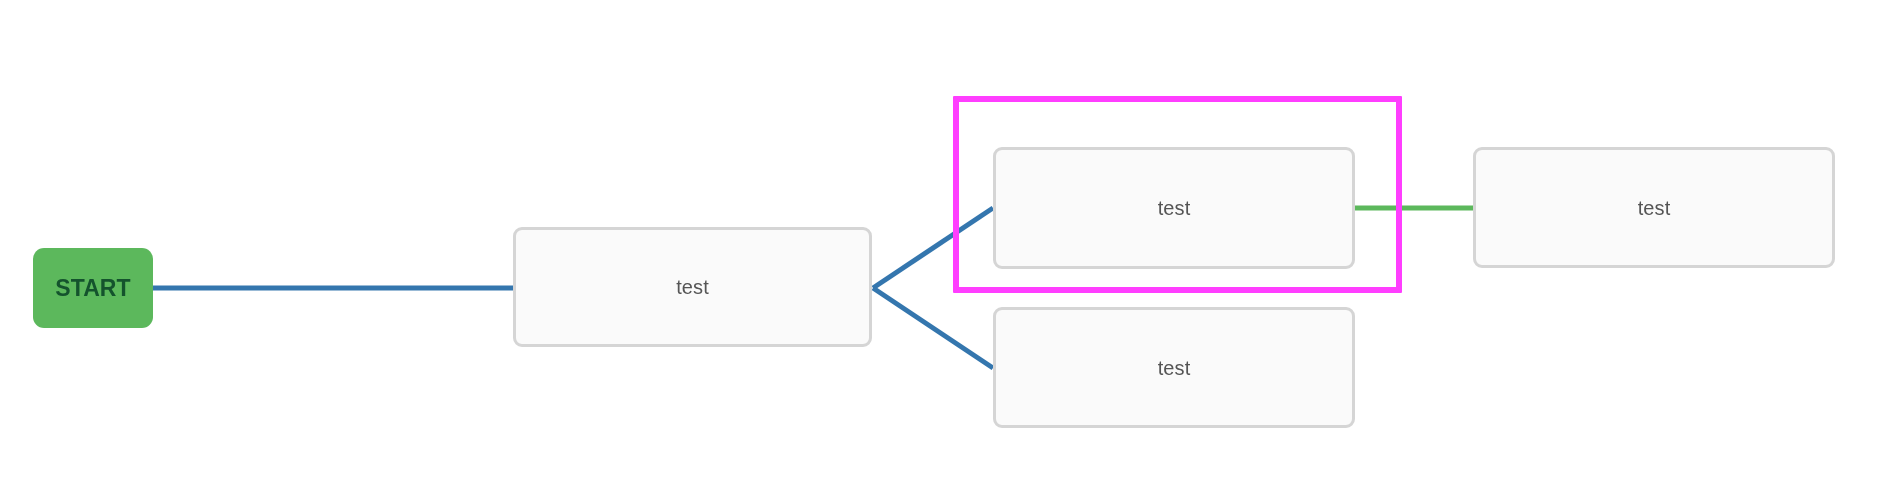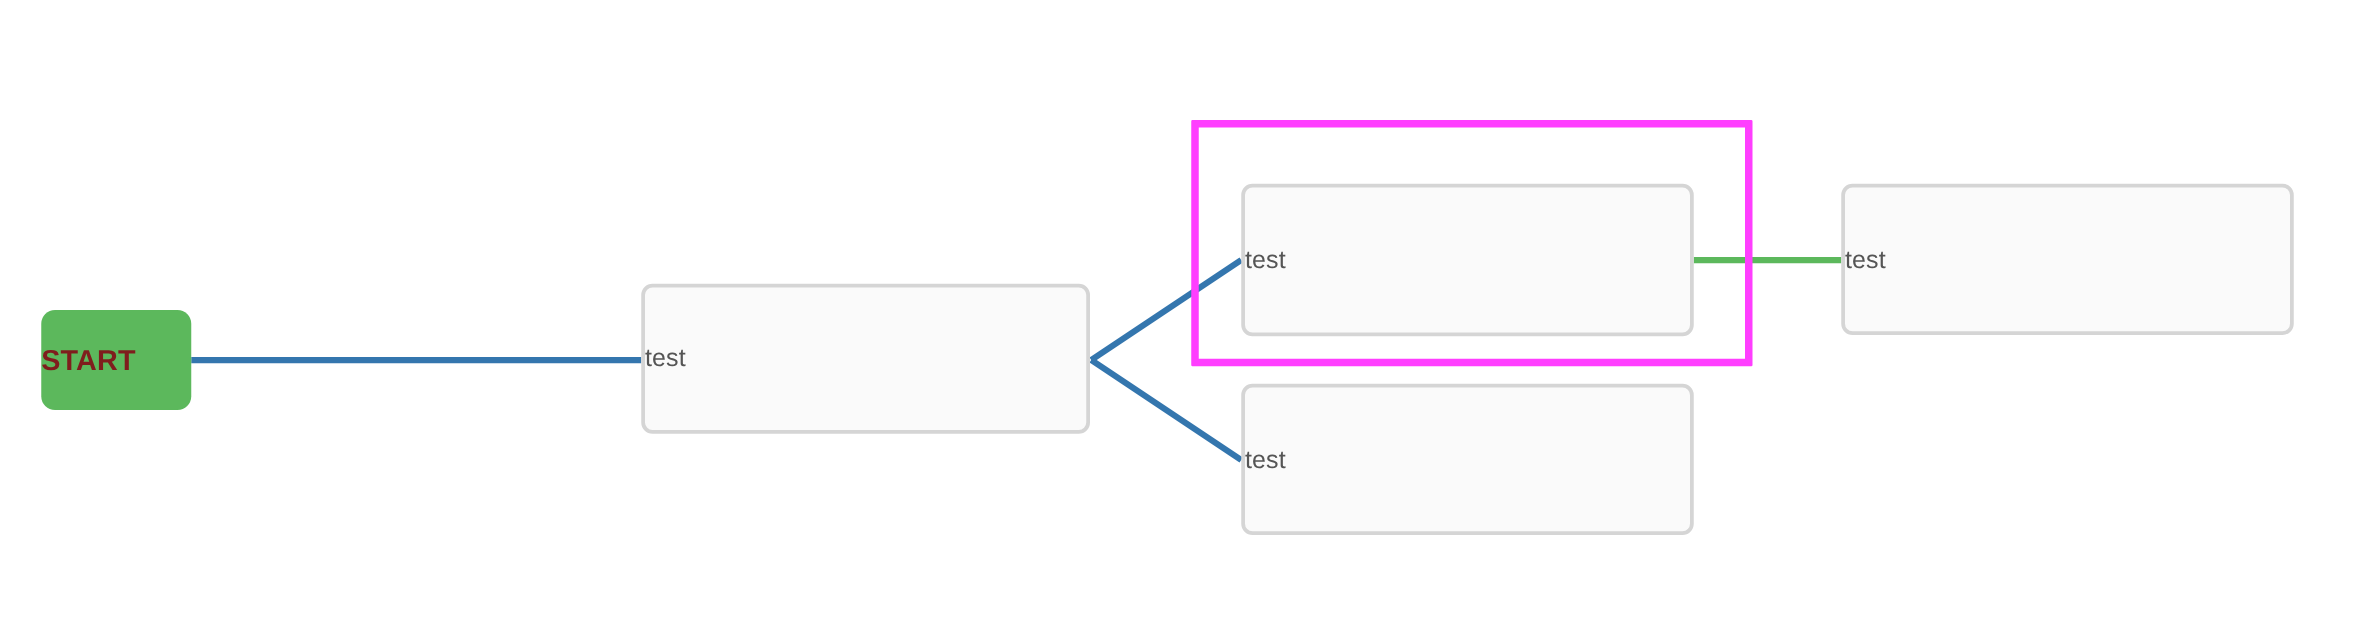--- a/index.html
+++ b/index.html
@@ -24,21 +24,21 @@
     top: 0;
     width: 1886px;
     height: 502px;
     pointer-events: none;
   }
   .node {
     position: absolute;
     box-sizing: border-box;
     display: flex;
     align-items: center;
-    justify-content: flex-start;
+    justify-content: center;
     background: #fafafa;
     border: 3px solid #d5d5d5;
     border-radius: 9px;
     color: #555555;
     font-size: 20px;
     font-family: "Liberation Sans", sans-serif;
     user-select: none;
   }
   .node-label {
     display: block;
@@ -75,21 +75,21 @@
       <polyline fill="none" stroke="#3476ae" stroke-width="5" stroke-linecap="butt" stroke-linejoin="miter" points="873,288 993,208"></polyline>
     </g>
     <g>
       <polyline fill="none" stroke="#3476ae" stroke-width="5" stroke-linecap="butt" stroke-linejoin="miter" points="873,288 993,368"></polyline>
     </g>
     <g>
       <polyline fill="none" stroke="#5cb85c" stroke-width="5" stroke-linecap="butt" stroke-linejoin="miter" points="1355,208 1473,208"></polyline>
     </g>
   </svg>
 
-  <div class="node node-start" id="node-start" style="left: 33px; top: 248px; width: 120px; height: 80px; background: rgb(92, 184, 92); color: #7f1d1d;">
+  <div class="node node-start" id="node-start" style="left: 33px; top: 248px; width: 120px; height: 80px; background: rgb(92, 184, 92); color: #14532d;">
     <span class="node-label">START</span>
   </div>
 
   <div class="node" id="node-1" style="left: 513px; top: 227px; width: 359px; height: 120px; background: rgb(250, 250, 250); color: rgb(85, 85, 85);">
     <span class="node-label">test</span>
   </div>
 
   <div class="node" id="node-2" style="left: 993px; top: 147px; width: 362px; height: 122px; background: rgb(250, 250, 250); color: rgb(85, 85, 85);">
     <span class="node-label">test</span>
   </div>

